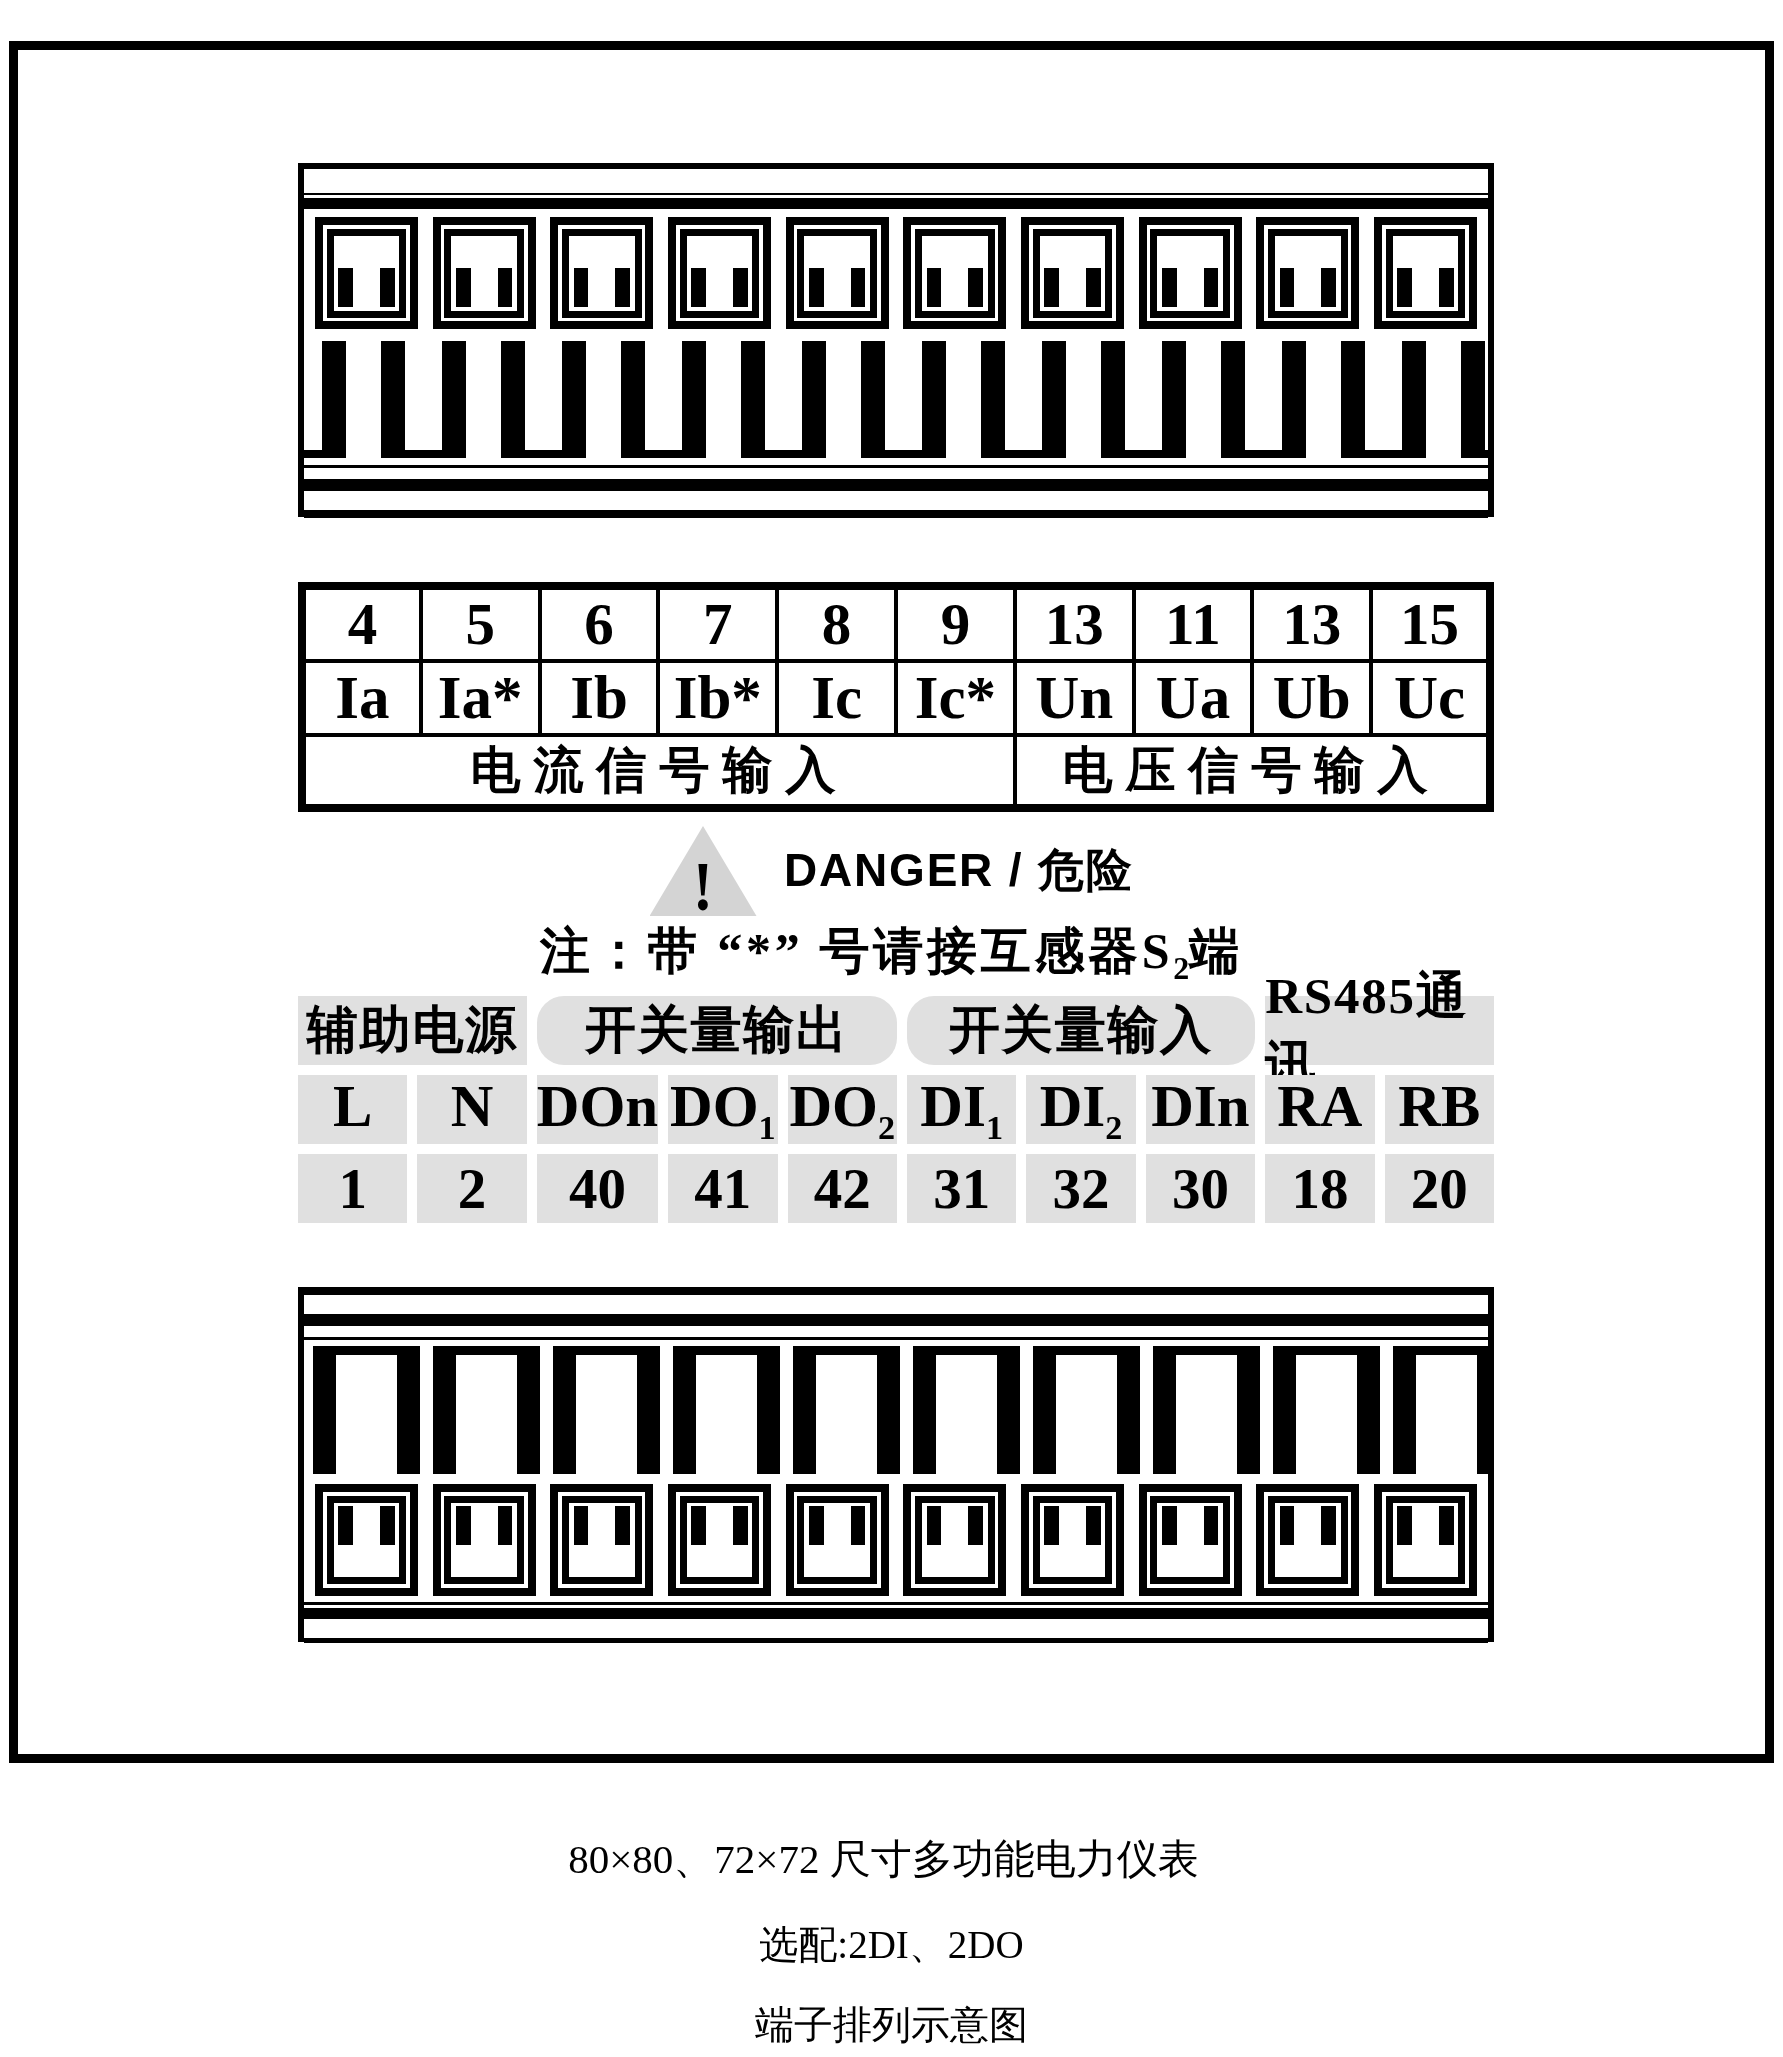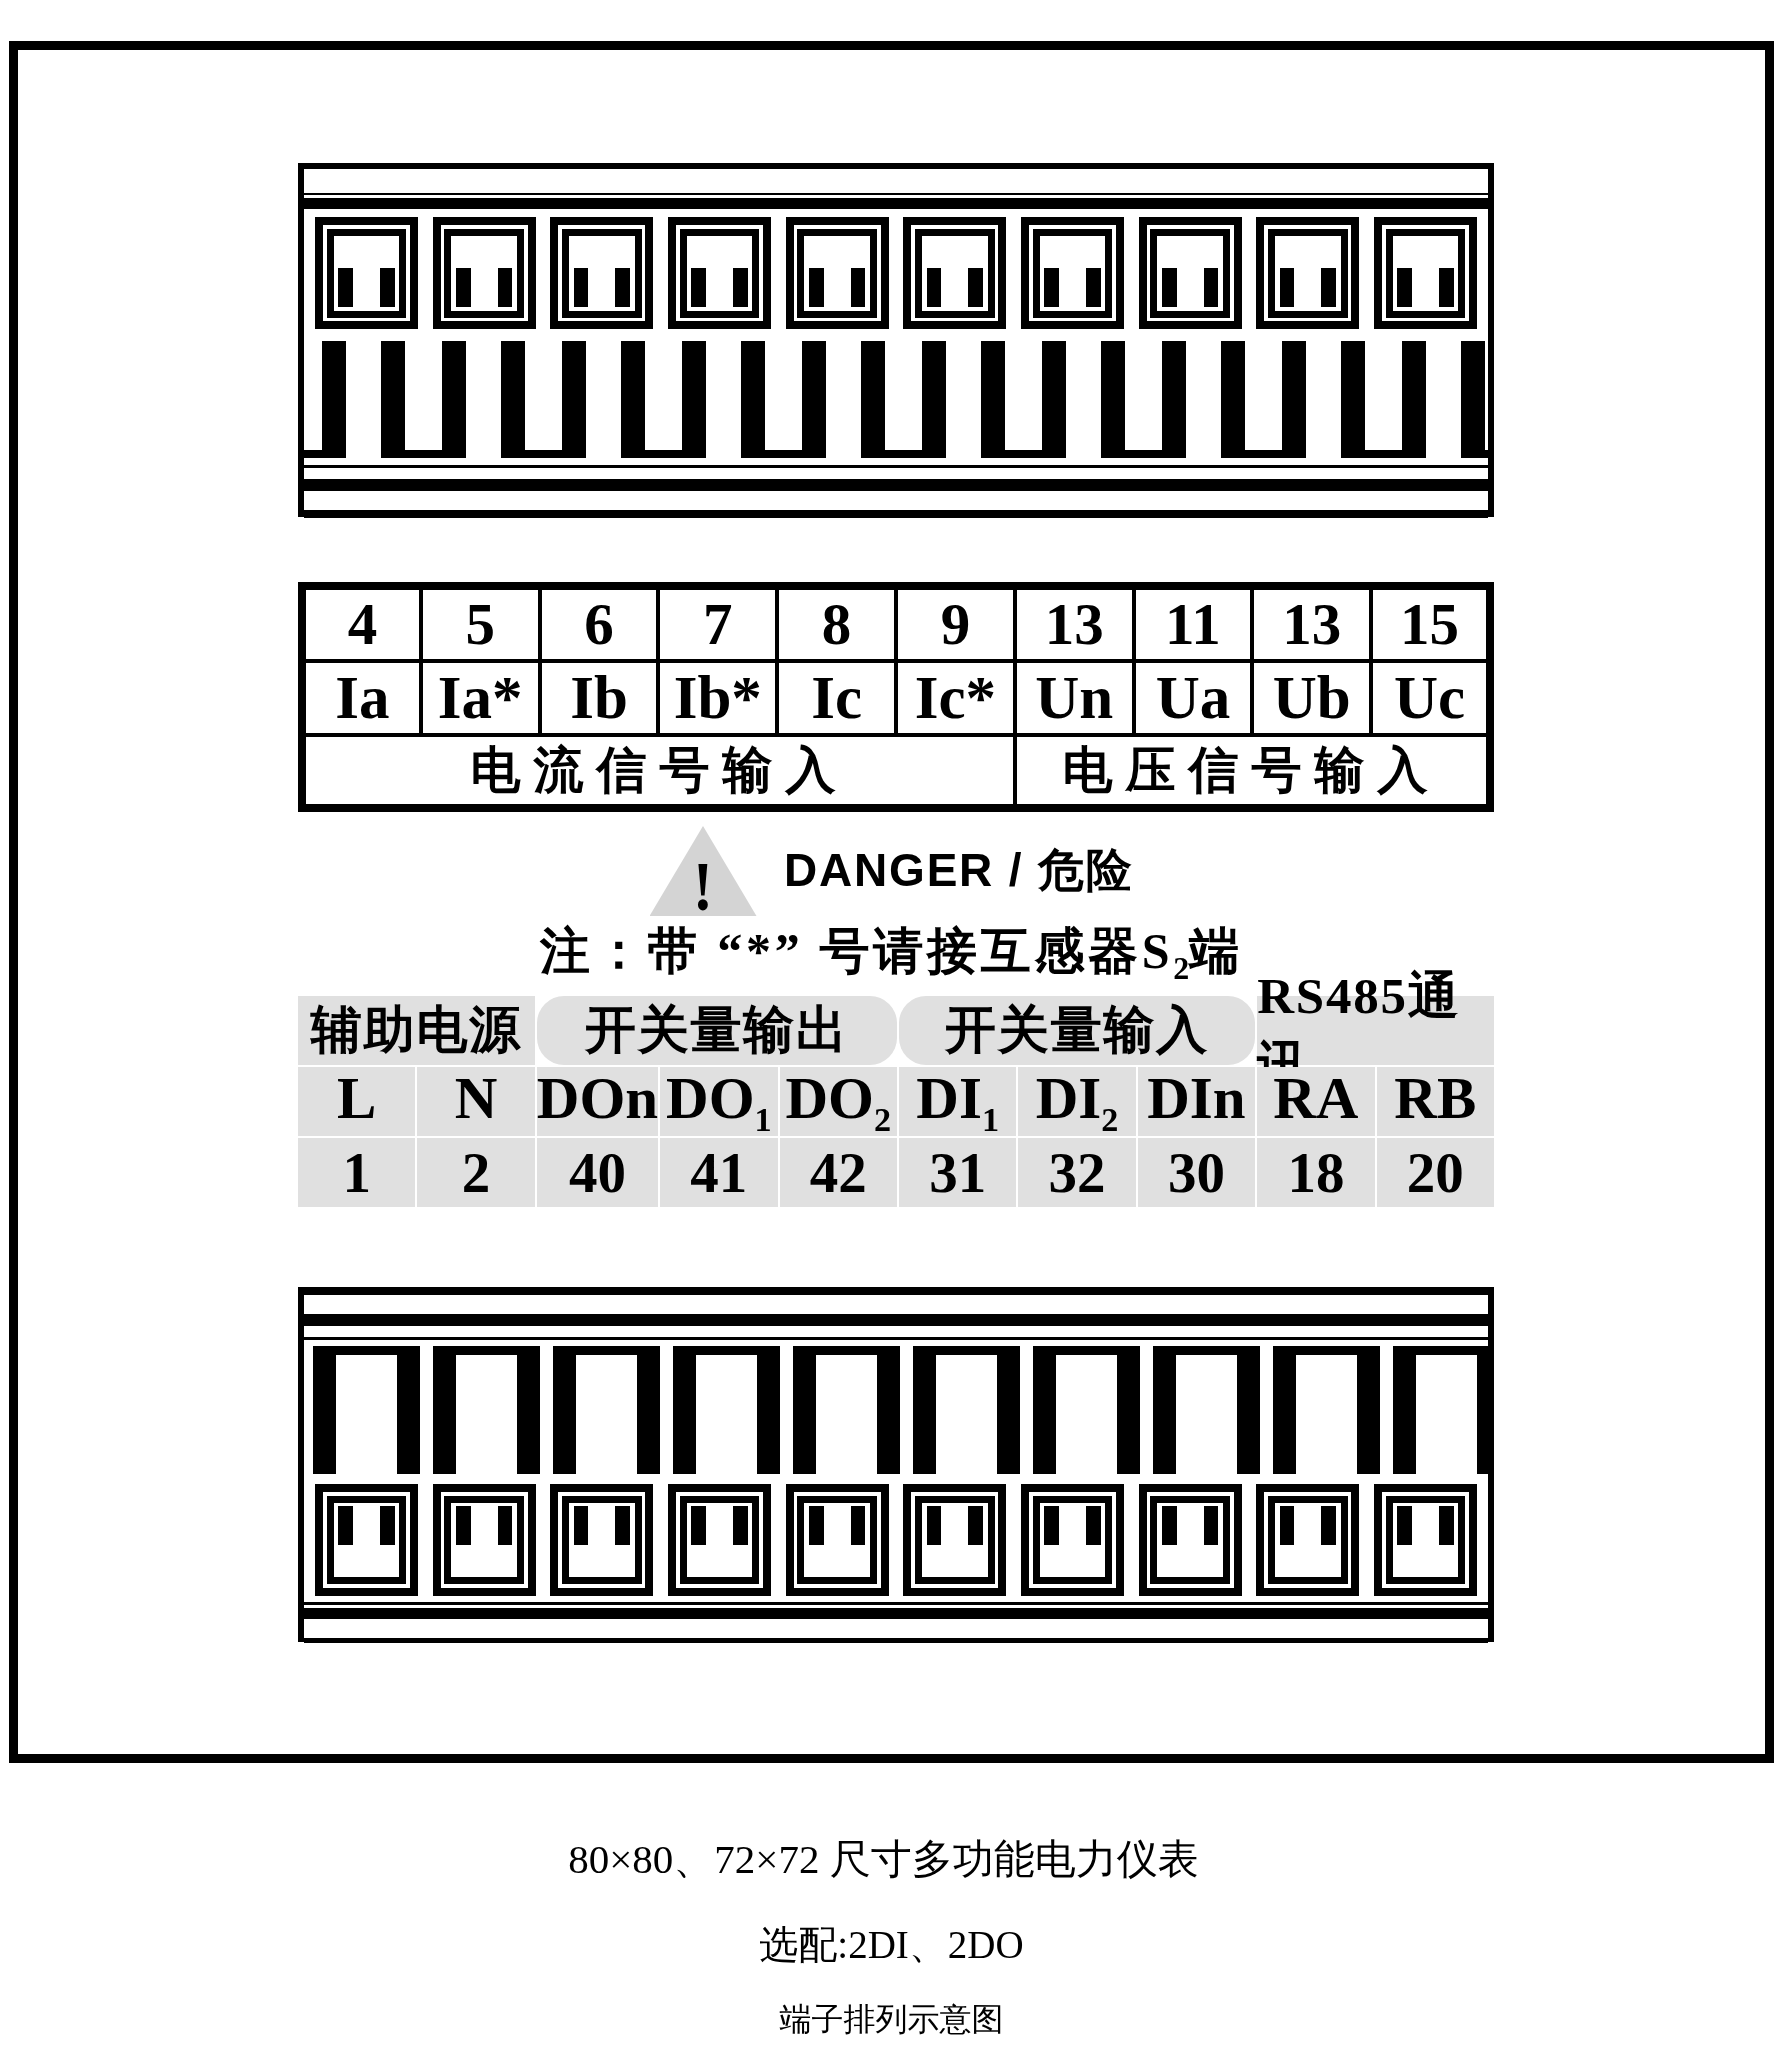--- a/index.html
+++ b/index.html
@@ -71,35 +71,35 @@
             font-family:"Liberation Serif",serif;transform:scaleY(1.15);}
   .danger-text{font-family:"Liberation Sans",sans-serif;font-weight:bold;
                font-size:46px;letter-spacing:1.8px;}
 
   .note{position:absolute;left:0;top:918px;width:100%;text-align:center;
         font-weight:bold;font-size:50px;letter-spacing:3.7px;}
   .note sub{font-size:64%;letter-spacing:0;}
 
   
   .gtable{position:absolute;left:298px;top:996px;width:1196px;
-          display:grid;grid-template-columns:repeat(10,1fr);gap:2px;}
+          display:grid;grid-template-columns:repeat(10,1fr);gap:10px;}
   .gcell{background:#e0e0e0;height:69px;display:flex;align-items:center;
          justify-content:center;font-weight:bold;}
   .g-head{font-size:51px;letter-spacing:1.8px;}
   .g-sig{font-size:59px;}
   .g-num{font-size:57px;}
   .span2{grid-column:span 2;}
   .span3{grid-column:span 3;border-radius:27px;}
   .g-sig sub{font-size:58%;}
 
   
   .caption{position:absolute;left:0;top:1832px;width:100%;text-align:center;}
   .cap1{font-size:41px;margin:0 16px 31px 0;}
   .cap2{font-size:39px;margin:0 0 26px 0;}
-  .cap3{font-size:32px;margin:0;}
+  .cap3{font-size:39px;margin:0;}
 </style>
 </head>
 <body>
 
 <div class="page">
 
   <div class="frame"></div>
 
   <div class="tblock tblock-top">
     <div class="bar h6"></div>

